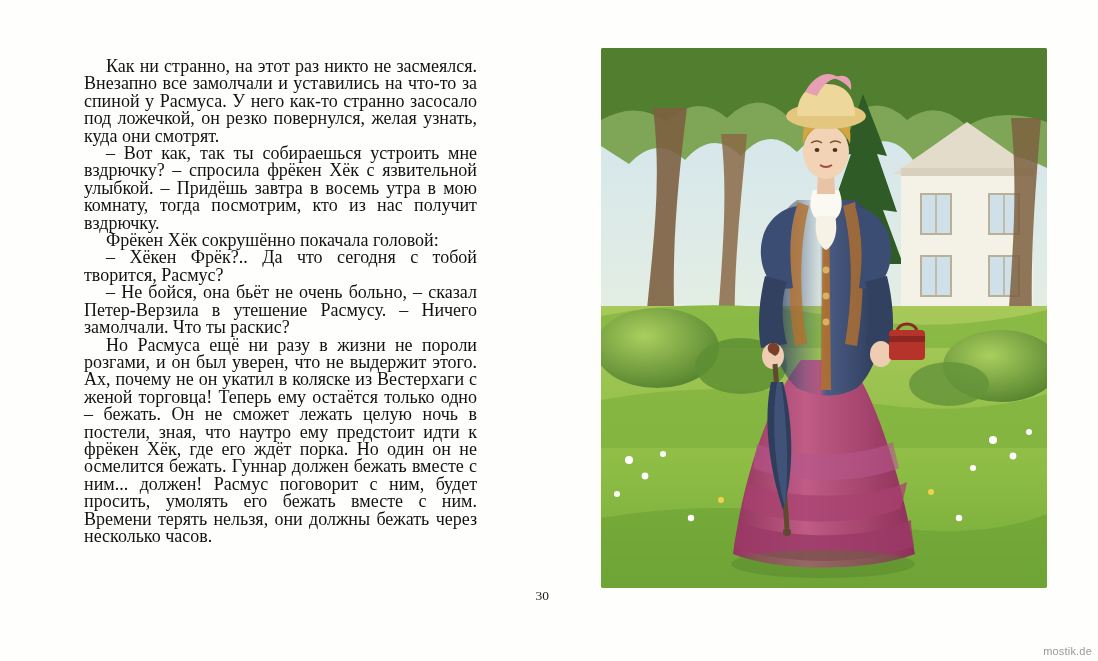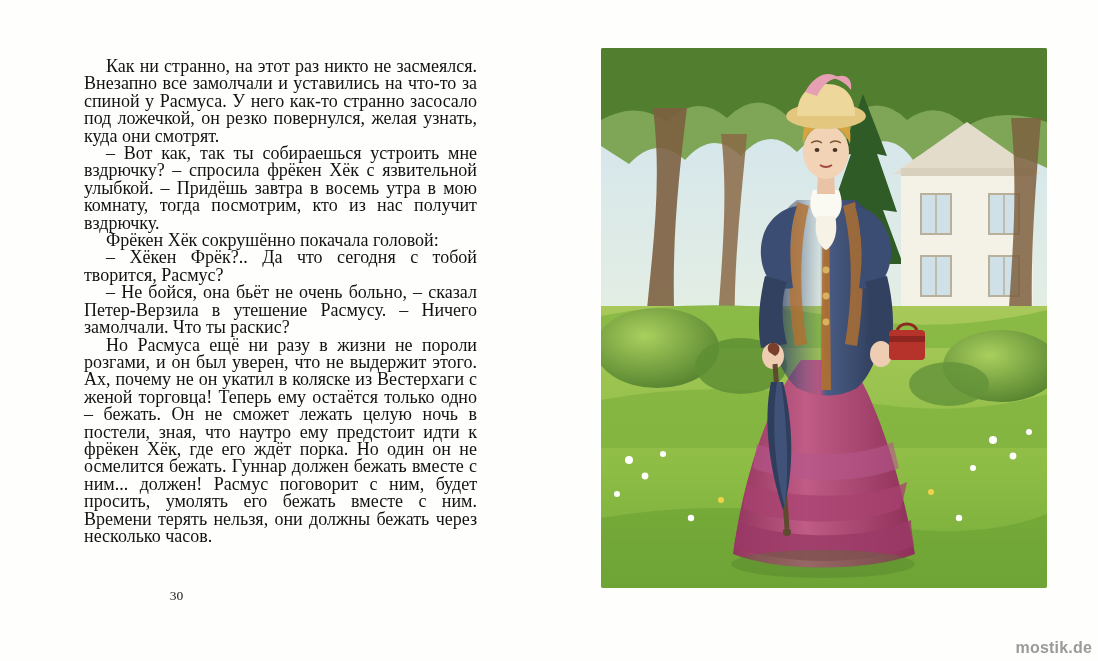--- a/index.html
+++ b/index.html
@@ -39,21 +39,21 @@
   }
   .body-text p {
     margin: 0;
     text-indent: 22px;
   }
   .folio {
     position: absolute;
     left: 0;
     right: 0;
     top: 588px;
-    text-align: center;
+    text-align: right;
     font-family: "Liberation Serif", serif;
     font-size: 13.5px;
     color: #1a1a1a;
   }
   .folio span { display: inline-block; margin-left: -196px; }
 
   
   .page-right {
     position: relative;
     width: 549px;
@@ -69,24 +69,23 @@
     border-radius: 2px;
     background: #cfe3ef;
   }
   .illu-svg { display: block; width: 100%; height: 100%; }
 
   .watermark {
     position: absolute;
     right: 6px;
     bottom: 4px;
     font-family: "Liberation Sans", sans-serif;
-    font-size: 16px;
+    font-size: 11px;
     color: #9a9a9a;
     letter-spacing: .2px;
-    font-weight: bold;
   }
 </style>
 </head>
 <body>
 
 <div class="page-spread">
 
   <div class="page-left">
     <div class="body-text">
       <p>Как ни странно, на этот раз никто не засмеялся. Внезапно все замолчали и уставились на что-то за спиной у Расмуса. У него как-то странно засосало под ложечкой, он резко повернулся, желая узнать, куда они смотрят.</p>

